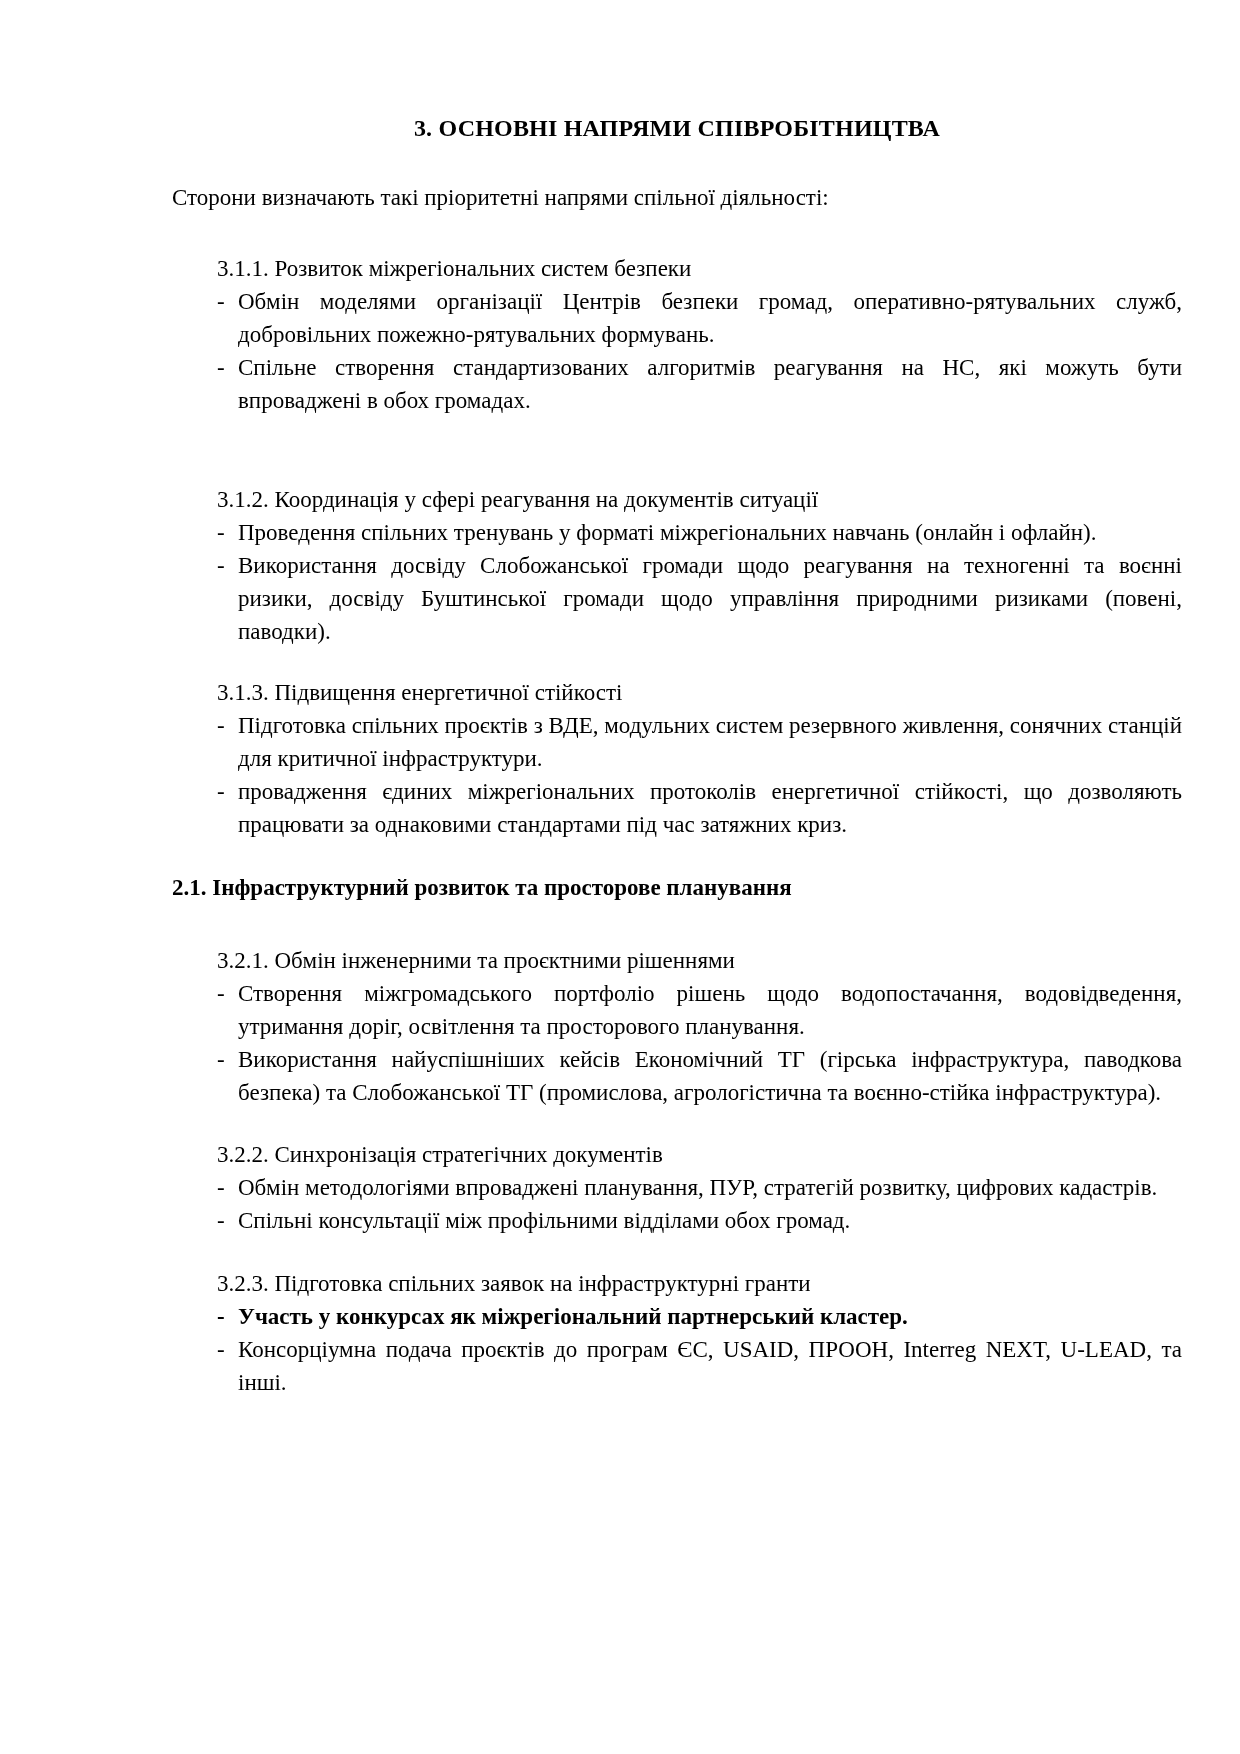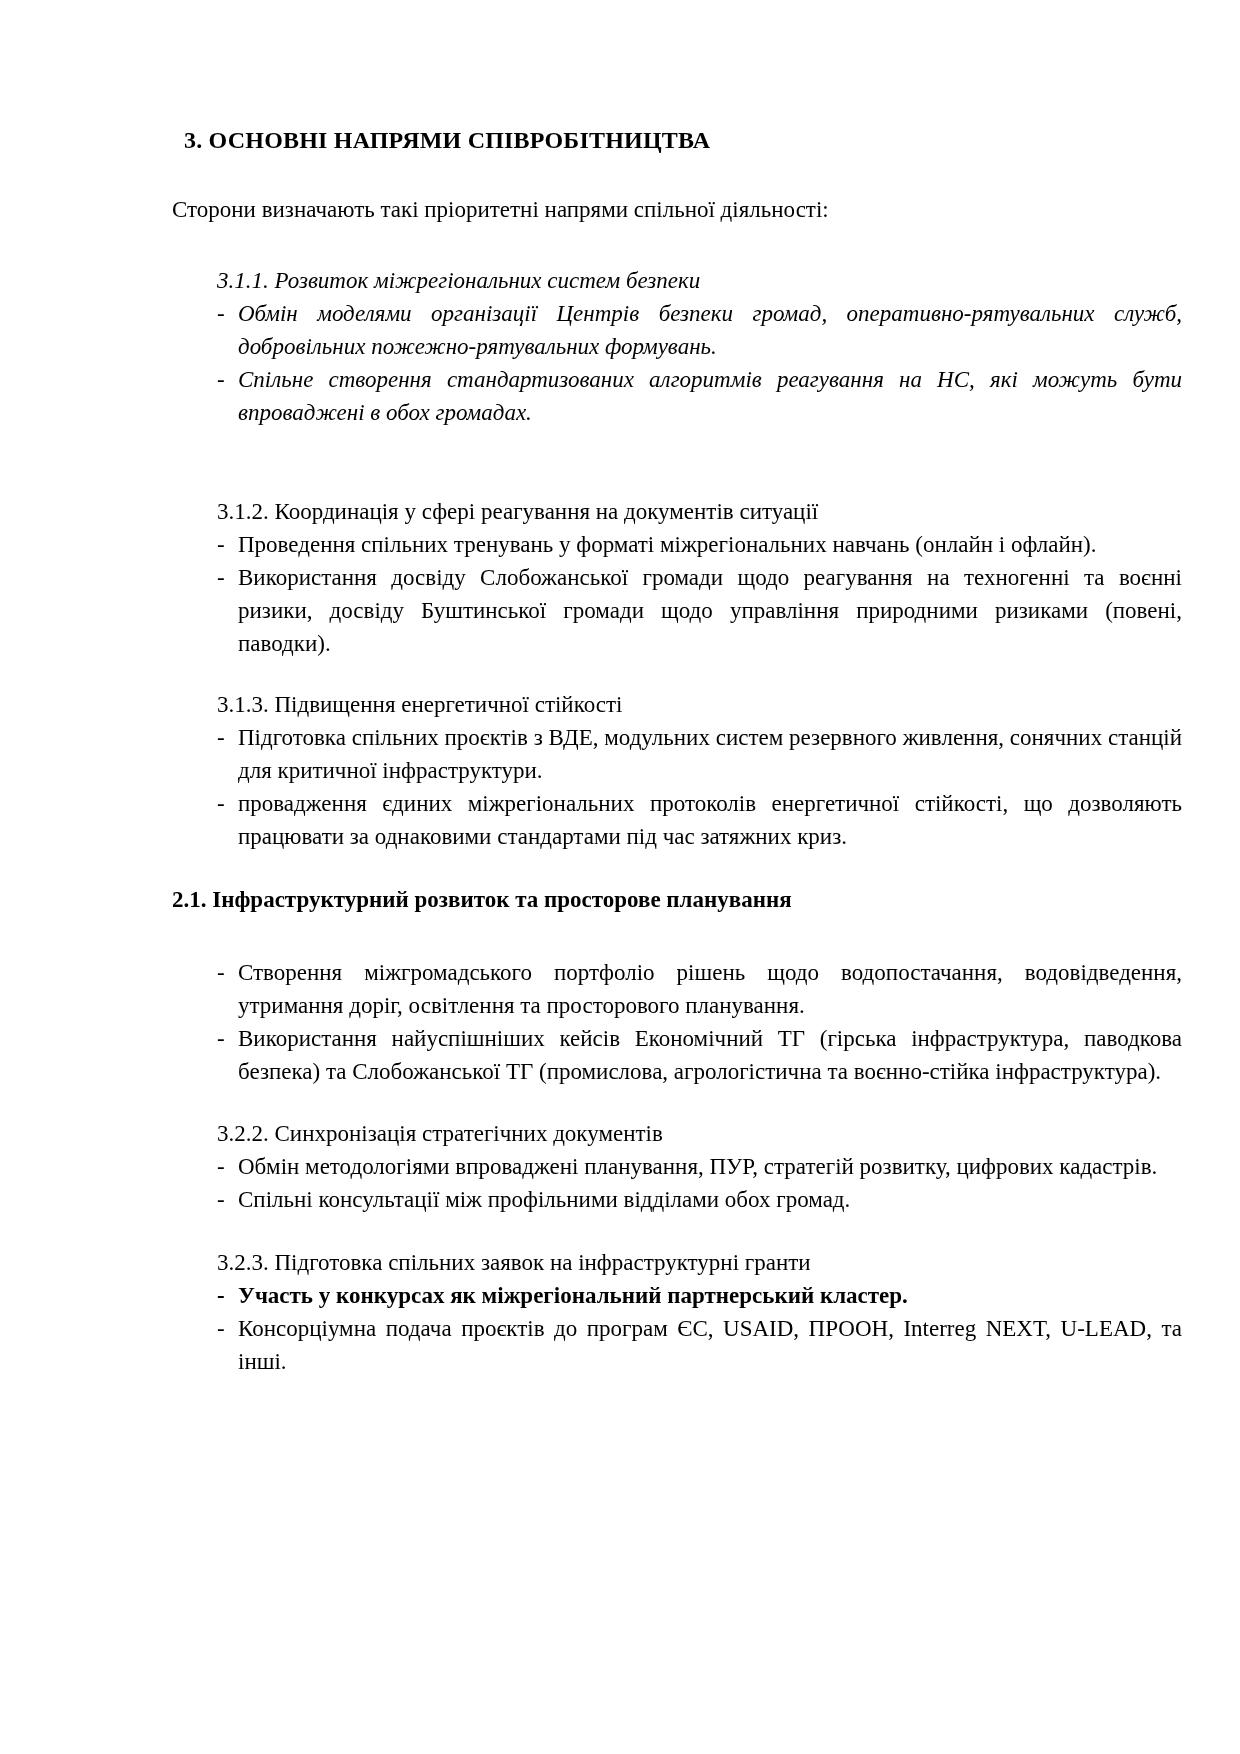--- a/index.html
+++ b/index.html
@@ -11,24 +11,24 @@
   }
   .page {
     position: relative;
     width: 1240px; height: 1754px;
     box-sizing: border-box;
     padding: 112px 58px 0 172px;
     background: #ffffff;
     overflow: hidden;
   }
   .doc-title {
-    margin: 12px;
+    margin: 0;
     font-size: 24px;
     font-weight: bold;
-    text-align: left;
+    text-align: center;
     line-height: 33px;
     letter-spacing: 0.2px;
   }
   .intro {
     margin: 36px 0 0 0;
     font-size: 23px;
     line-height: 33px;
   }
   .section-heading {
     margin: 0;
@@ -60,21 +60,21 @@
     left: 0; top: 0;
     text-align: left;
   }
   .bold-bullet { font-weight: bold; }
   
   .mt-26 { margin-top: 26px; }
   .mt-28 { margin-top: 28px; }
   .mt-29 { margin-top: 29px; }
   .mt-30 { margin-top: 30px; }
   .mt-31 { margin-top: 31px; }
-  .mt-38 { margin-top: 38px; font-style: italic; }
+  .mt-38 { margin-top: 38px; }
   .mt-40 { margin-top: 40px; }
   .mt-66 { margin-top: 66px; }
 </style>
 </head>
 <body>
 
 <div class="page">
 
   <h1 class="doc-title">3. ОСНОВНІ НАПРЯМИ СПІВРОБІТНИЦТВА</h1>
 
@@ -101,20 +101,21 @@
     <h3 class="subsection-heading">3.1.3. Підвищення енергетичної стійкості</h3>
     <ul class="bullet-list">
       <li><span class="dash">-</span><span>Підготовка спільних проєктів з ВДЕ, модульних систем резервного живлення, сонячних станцій для критичної інфраструктури.</span></li>
       <li><span class="dash">-</span><span>провадження єдиних міжрегіональних протоколів енергетичної стійкості, що дозволяють працювати за однаковими стандартами під час затяжних криз.</span></li>
     </ul>
   </div>
 
   <h2 class="section-heading mt-30">2.1. Інфраструктурний розвиток та просторове планування</h2>
 
   <div class="subsection mt-40">
+    <h3 class="subsection-heading">3.2.1. Обмін інженерними та проєктними рішеннями</h3>
     <ul class="bullet-list">
       <li><span class="dash">-</span><span>Створення міжгромадського портфоліо рішень щодо водопостачання, водовідведення, утримання доріг, освітлення та просторового планування.</span></li>
       <li><span class="dash">-</span><span>Використання найуспішніших кейсів Економічний ТГ (гірська інфраструктура, паводкова безпека) та Слобожанської ТГ (промислова, агрологістична та воєнно-стійка інфраструктура).</span></li>
     </ul>
   </div>
 
   <div class="subsection mt-29">
     <h3 class="subsection-heading">3.2.2. Синхронізація стратегічних документів</h3>
     <ul class="bullet-list">
       <li><span class="dash">-</span><span>Обмін методологіями впроваджені планування, ПУР, стратегій розвитку, цифрових кадастрів.</span></li>

